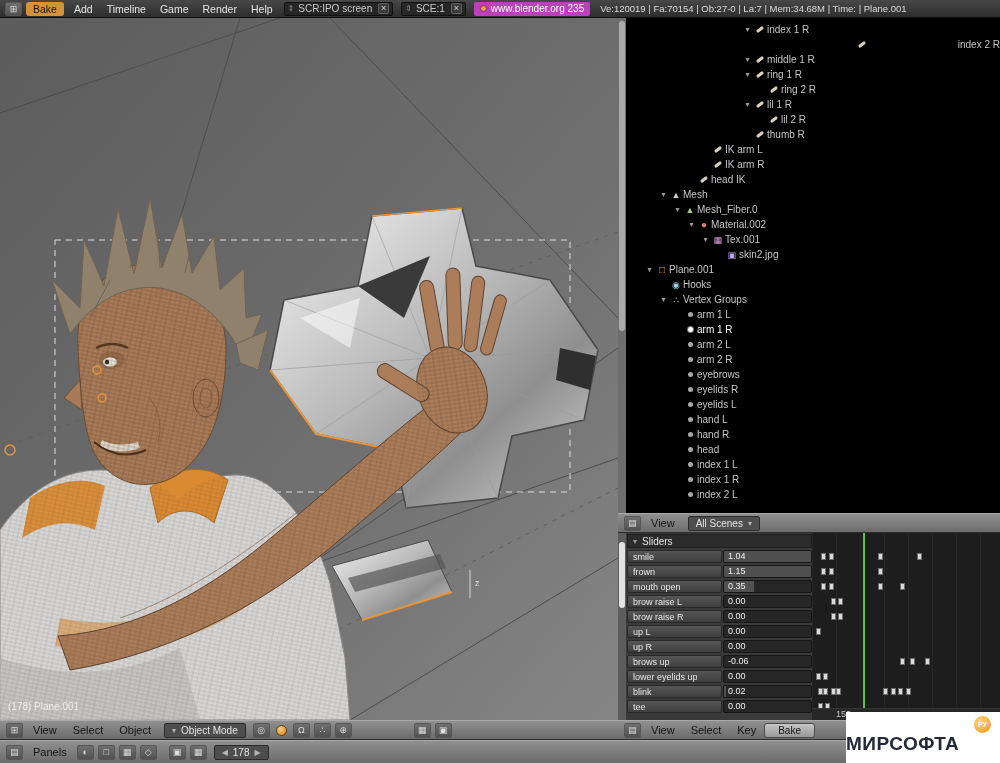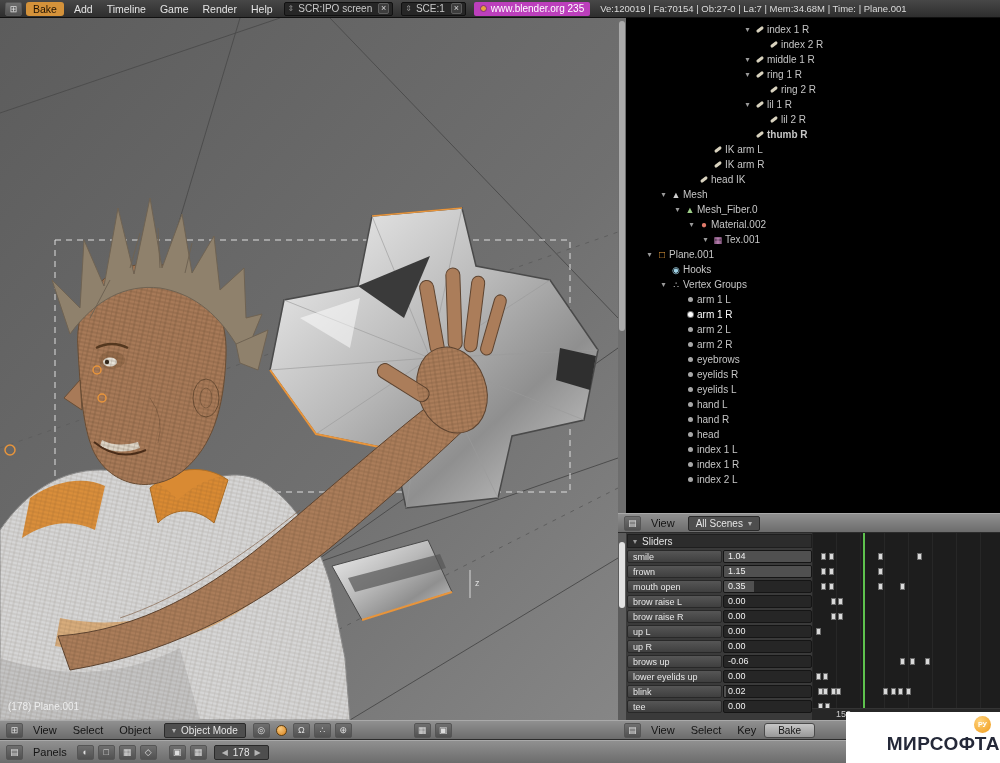--- a/index.html
+++ b/index.html
@@ -72,21 +72,21 @@
 .snum{position:absolute;left:4px;top:0;line-height:11px;color:#f0f0f0;font-size:9px}
 #keys{position:absolute;left:194px;top:0;width:188px;height:187px;background:#1d1d1d;background-image:repeating-linear-gradient(90deg,#272727 0 1px,transparent 1px 24px)}
 .krow{position:absolute;left:0;width:100%;height:13px}
 .key{position:absolute;top:3px;width:5px;height:7px;background:#dadada;border:1px solid #6c6c6c}
 #playhead{position:absolute;top:0;bottom:12px;width:2px}
 #keys .bottomstrip{position:absolute;left:0;right:0;bottom:0;height:12px;background:#272727;border-top:1px solid #343434}
 #frame-label{position:absolute;left:24px;bottom:1px;color:#cacaca;font-size:9px}
 
 
 #watermark{position:absolute;left:846px;top:712px;width:154px;height:51px;background:#fff;z-index:50}
-#watermark .wm-text{position:absolute;left:0;right:0;bottom:8px;text-align:right;color:#242838;font-weight:bold;font-size:19px;letter-spacing:.5px}
+#watermark .wm-text{position:absolute;left:0;right:0;bottom:8px;text-align:left;color:#242838;font-weight:bold;font-size:19px;letter-spacing:.5px}
 #watermark .wm-badge{position:absolute;right:9px;top:4px;width:17px;height:17px;border-radius:50%;background:radial-gradient(circle at 35% 30%,#ffd27a,#ef9a19);color:#fff;font-size:7px;font-weight:bold;display:flex;align-items:center;justify-content:center}
 </style>
 </head>
 <body>
 
 <div id="topbar">
   <span class="iconbox">⊞</span>
   <span class="menu file">Bake</span>
   <span class="menu">Add</span>
   <span class="menu">Timeline</span>
@@ -211,51 +211,51 @@
 <div id="vp-label">(178) Plane.001</div>
 </div>
 
 <div id="outliner">
   <div id="tree">
       <div class="tree-row" style="padding-left: 124px;">
         <span class="tree-exp">▾</span>
         <span class="tree-icon ic-bone"></span>
         <span class="tree-label">index 1 R</span>
       </div>
+      <div class="tree-row" style="padding-left: 138px; justify-content: space-between;">
+        <span class="tree-exp"></span>
+        <span class="tree-icon ic-bone"></span>
+        <span class="tree-label">index 2 R</span>
+      </div>
+      <div class="tree-row" style="padding-left: 124px;">
+        <span class="tree-exp">▾</span>
+        <span class="tree-icon ic-bone"></span>
+        <span class="tree-label">middle 1 R</span>
+      </div>
+      <div class="tree-row" style="padding-left: 124px;">
+        <span class="tree-exp">▾</span>
+        <span class="tree-icon ic-bone"></span>
+        <span class="tree-label">ring 1 R</span>
+      </div>
       <div class="tree-row" style="padding-left: 138px;">
         <span class="tree-exp"></span>
         <span class="tree-icon ic-bone"></span>
-        <span class="tree-label">index 2 R</span>
+        <span class="tree-label">ring 2 R</span>
       </div>
       <div class="tree-row" style="padding-left: 124px;">
         <span class="tree-exp">▾</span>
         <span class="tree-icon ic-bone"></span>
-        <span class="tree-label">middle 1 R</span>
+        <span class="tree-label">lil 1 R</span>
+      </div>
+      <div class="tree-row" style="padding-left: 138px;">
+        <span class="tree-exp"></span>
+        <span class="tree-icon ic-bone"></span>
+        <span class="tree-label">lil 2 R</span>
       </div>
       <div class="tree-row" style="padding-left: 124px;">
-        <span class="tree-exp">▾</span>
-        <span class="tree-icon ic-bone"></span>
-        <span class="tree-label">ring 1 R</span>
-      </div>
-      <div class="tree-row" style="padding-left: 138px;">
-        <span class="tree-exp"></span>
-        <span class="tree-icon ic-bone"></span>
-        <span class="tree-label">ring 2 R</span>
-      </div>
-      <div class="tree-row" style="padding-left: 124px;">
-        <span class="tree-exp">▾</span>
-        <span class="tree-icon ic-bone"></span>
-        <span class="tree-label">lil 1 R</span>
-      </div>
-      <div class="tree-row" style="padding-left: 138px;">
-        <span class="tree-exp"></span>
-        <span class="tree-icon ic-bone"></span>
-        <span class="tree-label">lil 2 R</span>
-      </div>
-      <div class="tree-row" style="padding-left: 124px; font-weight: bold;">
         <span class="tree-exp"></span>
         <span class="tree-icon ic-bone"></span>
         <span class="tree-label">thumb R</span>
       </div>
       <div class="tree-row" style="padding-left: 82px;">
         <span class="tree-exp"></span>
         <span class="tree-icon ic-bone"></span>
         <span class="tree-label">IK arm L</span>
       </div>
       <div class="tree-row" style="padding-left: 82px;">
@@ -280,20 +280,25 @@
       </div>
       <div class="tree-row" style="padding-left: 68px;">
         <span class="tree-exp">▾</span>
         <span class="tree-icon ic-material"></span>
         <span class="tree-label">Material.002</span>
       </div>
       <div class="tree-row" style="padding-left: 82px;">
         <span class="tree-exp">▾</span>
         <span class="tree-icon ic-texture"></span>
         <span class="tree-label">Tex.001</span>
+      </div>
+      <div class="tree-row" style="padding-left: 96px;">
+        <span class="tree-exp"></span>
+        <span class="tree-icon ic-image"></span>
+        <span class="tree-label">skin2.jpg</span>
       </div>
       <div class="tree-row" style="padding-left: 26px;">
         <span class="tree-exp">▾</span>
         <span class="tree-icon ic-object"></span>
         <span class="tree-label">Plane.001</span>
       </div>
       <div class="tree-row" style="padding-left: 40px;">
         <span class="tree-exp"></span>
         <span class="tree-icon ic-hook"></span>
         <span class="tree-label">Hooks</span>

